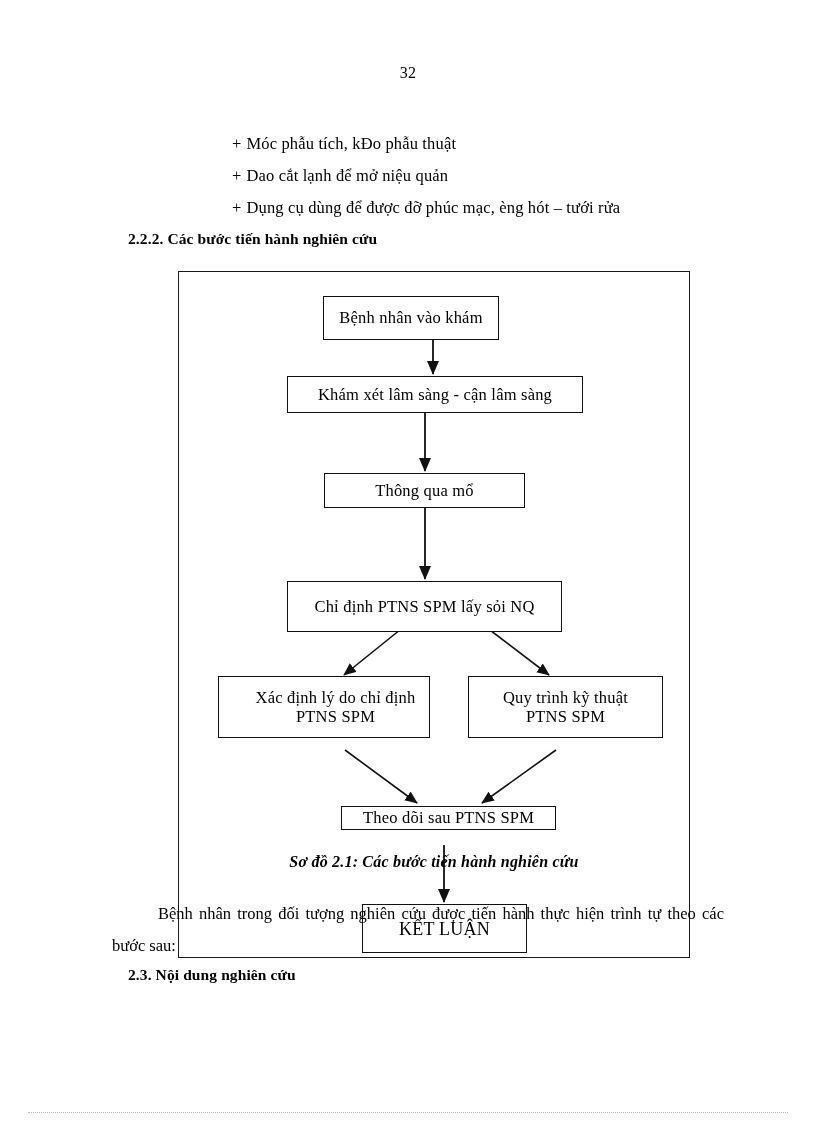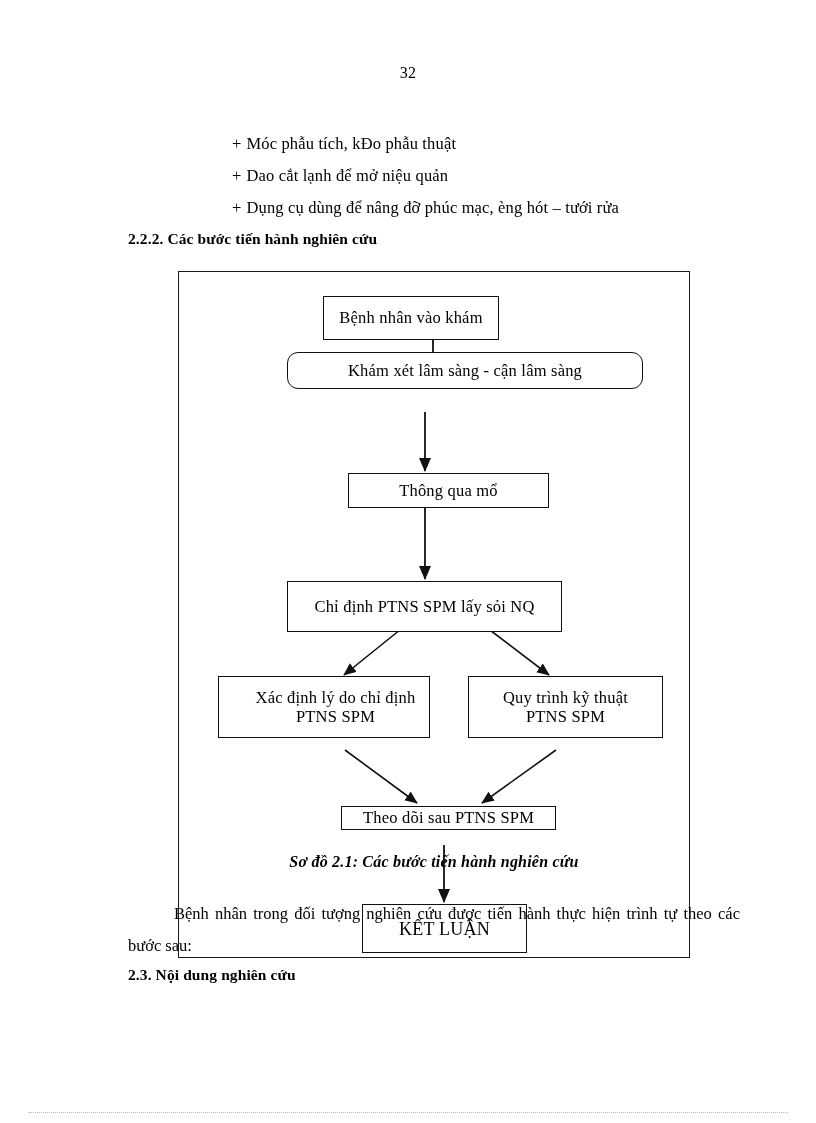--- a/index.html
+++ b/index.html
@@ -53,21 +53,21 @@
     white-space: nowrap;
     letter-spacing: .1px;
     text-align: right;
   }
   .heading-222 { top: 230px; }
   .heading-23  { top: 966px; }
 
   
   .body-para {
     position: absolute;
-    left: 128px;
+    left: 112px;
     width: 612px;
     top: 898px;
     font-size: 16.5px;
     line-height: 32px;
     text-align: justify;
     text-indent: 46px;
   }
 
   
   .diagram-frame {
@@ -142,21 +142,21 @@
 
   <div class="page-number">32</div>
 
   <div class="bullet-line bl1">
     <span class="plus">+</span><span>Móc phẫu tích, kÐo phẫu thuật</span>
   </div>
   <div class="bullet-line bl2">
     <span class="plus">+</span><span>Dao cắt lạnh  để mở niệu  quản</span>
   </div>
   <div class="bullet-line bl3">
-    <span class="plus">+</span><span>Dụng cụ dùng để nâng đỡ phúc mạc, èng hót – tưới rửa</span>
+    <span class="plus">+</span><span>Dụng cụ dùng để được đỡ phúc mạc, èng hót – tưới rửa</span>
   </div>
 
   <div class="heading heading-222">2.2.2. Các bước tiến hành nghiên cứu</div>
 
   <div class="diagram-frame"></div>
 
   <svg class="connectors" viewBox="0 0 816 1123">
     <defs>
       <marker id="arrowhead" markerWidth="9" markerHeight="9" refX="7.4" refY="3.4" orient="auto">
         <path d="M0,0 L8,3.4 L0,6.8 z" fill="#111111"></path>
@@ -176,23 +176,23 @@
     <line x1="345" y1="750" x2="417" y2="803" stroke="#111111" stroke-width="1.6" marker-end="url(#arrowhead)"></line>
 
     <line x1="556" y1="750" x2="482" y2="803" stroke="#111111" stroke-width="1.6" marker-end="url(#arrowhead)"></line>
 
     <line x1="444" y1="845" x2="444" y2="902" stroke="#111111" stroke-width="1.8" marker-end="url(#arrowhead)"></line>
   </svg>
 
   <div class="flow-layer">
     <div class="node" style="left:323px; top:296px; width:176px; height:44px;">Bệnh nhân vào khám</div>
 
-    <div class="node" style="left:287px; top:352px; width:356px; height:37px;border-radius:11px;">Khám xét lâm sàng - cận lâm sàng</div>
-
-    <div class="node" style="left:324px; top:473px; width:201px; height:35px;margin-left:24px;">Thông qua mổ</div>
+    <div class="node" style="left:287px; top:376px; width:296px; height:37px;">Khám xét lâm sàng - cận lâm sàng</div>
+
+    <div class="node" style="left:324px; top:473px; width:201px; height:35px;">Thông qua mổ</div>
 
     <div class="node" style="left:287px; top:581px; width:275px; height:51px;">Chỉ định PTNS SPM lấy sỏi NQ</div>
 
     <div class="node two-line" style="left:218px; top:676px; width:212px; height:62px;padding-left:23px;">Xác định lý do chỉ định
 PTNS SPM</div>
 
     <div class="node two-line" style="left:468px; top:676px; width:195px; height:62px;">Quy trình kỹ thuật
 PTNS SPM</div>
 
     <div class="node" style="left:341px; top:806px; width:215px; height:24px;">Theo dõi sau PTNS SPM</div>

